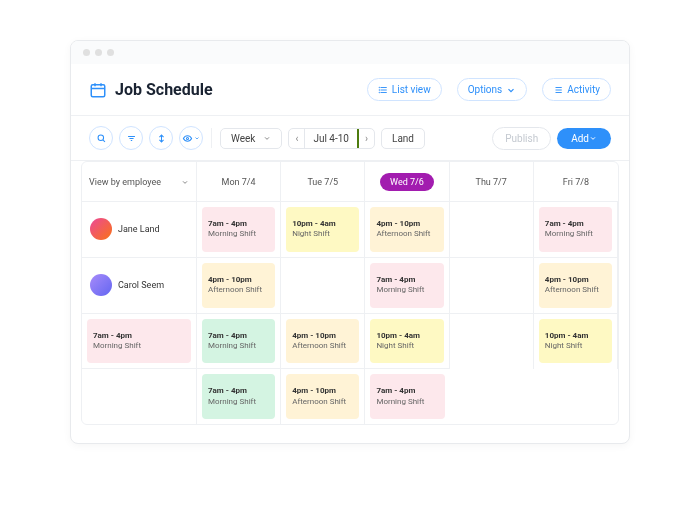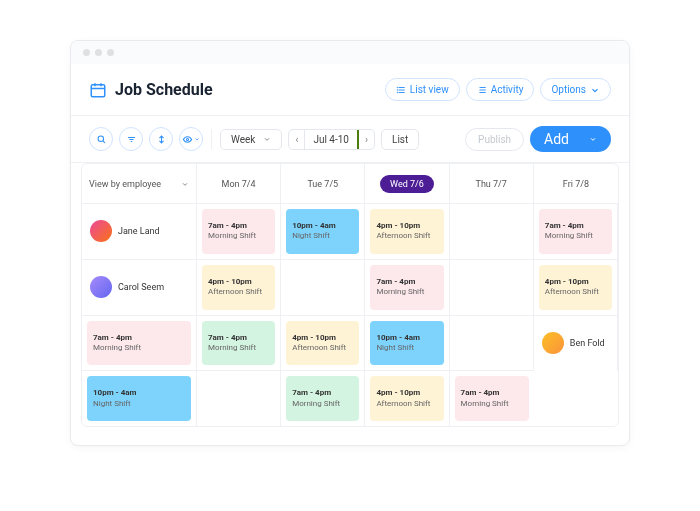--- a/index.html
+++ b/index.html
@@ -4,52 +4,52 @@
 <style>
 *{box-sizing:border-box;margin:0;padding:0;font-family:-apple-system,BlinkMacSystemFont,"Segoe UI",Roboto,sans-serif}
 body{background:#fff;padding:40px;display:flex;justify-content:center}
 .window{width:560px;background:#fff;border:1px solid #e8eaed;border-radius:8px;box-shadow:0 2px 8px rgba(0,0,0,0.04);overflow:hidden}
 .title-bar{padding:8px 12px;background:#fafbfc;display:flex;gap:5px}
 .tdot{width:7px;height:7px;border-radius:50%;background:#e0e0e0}
 .header{display:flex;align-items:center;justify-content:space-between;padding:14px 18px}
 .title-group{display:flex;align-items:center;gap:8px}
 .cal-icon{width:18px;height:18px;color:#2e90fa}
 .page-title{font-size:16px;font-weight:700;color:#1a2332}
-.header-btns{display:flex;gap:6px}
+.header-btns{display:flex;gap:15px}
 .pill-btn{display:flex;align-items:center;gap:4px;padding:5px 10px;border:1px solid #d0e4ff;border-radius:14px;background:#fff;color:#2e90fa;font-size:10px;cursor:pointer}
 .pill-btn svg{width:10px;height:10px}
 .toolbar{display:flex;align-items:center;padding:10px 18px;border-top:1px solid #eef0f3;border-bottom:1px solid #eef0f3;gap:6px}
 .icon-circle{width:24px;height:24px;border:1px solid #d0e4ff;border-radius:50%;display:flex;align-items:center;justify-content:center;cursor:pointer;color:#2e90fa;flex-shrink:0}
 .icon-circle svg{width:11px;height:11px}
 .sep{width:1px;height:20px;background:#eef0f3;margin:0 2px}
 .range-select{display:flex;align-items:center;gap:8px;padding:4px 10px;border:1px solid #e4e7ec;border-radius:5px;font-size:10px;color:#444;cursor:pointer}
 .date-nav{display:flex;align-items:center;border:1px solid #e4e7ec;border-radius:5px}
 .date-nav .chev{padding:4px 6px;cursor:pointer;color:#888;font-size:10px}
 .date-label{padding:4px 8px;font-size:10px;color:#444;border-left:1px solid #e4e7ec;border-right:2px solid #4d7c0f}
 .today-btn{padding:4px 10px;border:1px solid #e4e7ec;border-radius:5px;font-size:10px;color:#444;cursor:pointer}
 .spacer{flex:1}
 .publish-btn{padding:5px 12px;border:1px solid #e4e7ec;border-radius:14px;font-size:10px;color:#c4c9d0;cursor:pointer}
-.add-btn{display:flex;align-items:center;gap:20px;padding:5px 14px;border-radius:14px;background:#2e90fa;color:#fff;font-size:14px;cursor:pointer;border:none}
+.add-btn{display:flex;align-items:center;gap:0;padding:5px 14px;border-radius:14px;background:#2e90fa;color:#fff;font-size:10px;cursor:pointer;border:none}
 .add-btn svg{width:8px;height:8px}
 .schedule{padding:0 10px 18px}
 .grid{display:grid;grid-template-columns:115px repeat(5,1fr);border:1px solid #eef0f3;border-radius:6px}
 .cell{border-right:1px solid #eef0f3;border-bottom:1px solid #eef0f3;padding:5px;min-height:40px}
 .header-row .cell{font-size:9px;color:#555;display:flex;align-items:center;justify-content:center;padding:10px 4px}
 .view-by{display:flex;align-items:center;justify-content:flex-start;gap:20px;font-size:9px;color:#555;padding:10px 10px;cursor:pointer}
 .view-by svg{width:8px;height:8px;color:#888}
-.day-active{background:#4c1d95;color:#fff;border-radius:12px;padding:4px 10px;display:inline-block}
+.day-active{background:#a21caf;color:#fff;border-radius:12px;padding:4px 10px;display:inline-block}
 .emp-cell{display:flex;align-items:center;gap:6px;padding:8px}
 .avatar{width:22px;height:22px;border-radius:50%;flex-shrink:0}
 .emp-name{font-size:9px;color:#333}
 .shift{border-radius:4px;padding:12px 6px;font-size:8px;line-height:1.3}
 .shift-time{font-weight:700;color:#333}
 .shift-name{color:#666}
 .morning{background:#fde8ec}
 .afternoon{background:#fff3d6}
-.night{background:#7dd3fc}
+.night{background:#fef9c3}
 .morning-green{background:#d4f4e2}
 .cell:last-child{border-right:none}
 .grid>.cell:nth-last-child(-n+6){border-bottom:none}
 </style>
 </head>
 <body>
 
 <div class="window">
   <div class="title-bar">
     <div class="tdot"></div>
@@ -73,33 +73,33 @@
             <line x1="4" y1="4" x2="14" y2="4"></line>
             <line x1="4" y1="8" x2="14" y2="8"></line>
             <line x1="4" y1="12" x2="14" y2="12"></line>
             <circle cx="2" cy="4" r="0.5"></circle>
             <circle cx="2" cy="8" r="0.5"></circle>
             <circle cx="2" cy="12" r="0.5"></circle>
           </svg>
         <span>List view</span>
       </button>
       <button class="pill-btn">
+        <span>Options</span>
+        <svg viewBox="0 0 12 12" fill="none" stroke="currentColor" stroke-width="1.5">
+            <polyline points="3 5 6 8 9 5"></polyline>
+          </svg>
+      </button>
+      <button class="pill-btn">
         <svg viewBox="0 0 16 16" fill="none" stroke="currentColor" stroke-width="1.5">
             <line x1="4" y1="4" x2="14" y2="4"></line>
             <line x1="4" y1="8" x2="14" y2="8"></line>
             <line x1="4" y1="12" x2="14" y2="12"></line>
           </svg>
         <span>Activity</span>
       </button>
-      <button class="pill-btn">
-        <span>Options</span>
-        <svg viewBox="0 0 12 12" fill="none" stroke="currentColor" stroke-width="1.5">
-            <polyline points="3 5 6 8 9 5"></polyline>
-          </svg>
-      </button>
     </div>
   </div>
 
   <div class="toolbar">
     <div class="icon-circle">
         <svg viewBox="0 0 16 16" fill="none" stroke="currentColor" stroke-width="1.5">
           <circle cx="7" cy="7" r="4"></circle>
           <line x1="10" y1="10" x2="13" y2="13"></line>
         </svg>
       </div>
@@ -131,21 +131,21 @@
       <span>Week</span>
       <svg viewBox="0 0 12 12" fill="none" stroke="#888" stroke-width="1.5" style="width:8px;height:8px">
           <polyline points="3 5 6 8 9 5"></polyline>
         </svg>
     </div>
     <div class="date-nav">
       <div class="chev">‹</div>
       <div class="date-label">Jul 4-10</div>
       <div class="chev">›</div>
     </div>
-    <div class="today-btn">List</div>
+    <div class="today-btn">Land</div>
     <div class="spacer"></div>
     <div class="publish-btn">Publish</div>
     <button class="add-btn">
       <span>Add</span>
       <svg viewBox="0 0 12 12" fill="none" stroke="currentColor" stroke-width="1.5">
           <polyline points="3 5 6 8 9 5"></polyline>
         </svg>
     </button>
   </div>
 
@@ -230,24 +230,20 @@
             <div class="shift-name">Afternoon Shift</div>
           </div>
         </div>
         <div class="cell">
           <div class="shift night">
             <div class="shift-time">10pm - 4am</div>
             <div class="shift-name">Night Shift</div>
           </div>
         </div>
         <div class="cell"></div>
-        <div class="cell emp-cell">
-          <div class="avatar" style="background: linear-gradient(135deg, rgb(251, 191, 36), rgb(251, 146, 60));"></div>
-          <div class="emp-name">Ben Fold</div>
-        </div>
         <div class="cell">
           <div class="shift night">
             <div class="shift-time">10pm - 4am</div>
             <div class="shift-name">Night Shift</div>
           </div>
         </div>
         <div class="cell"></div>
         <div class="cell">
           <div class="shift morning-green">
             <div class="shift-time">7am - 4pm</div>

